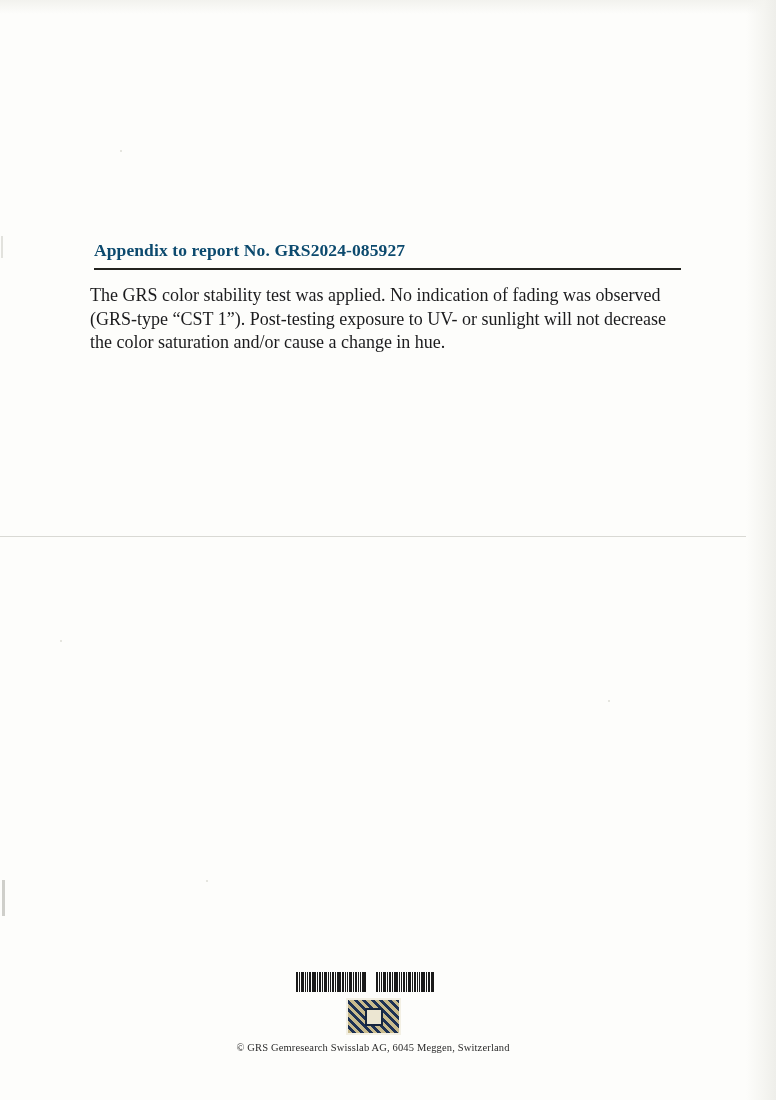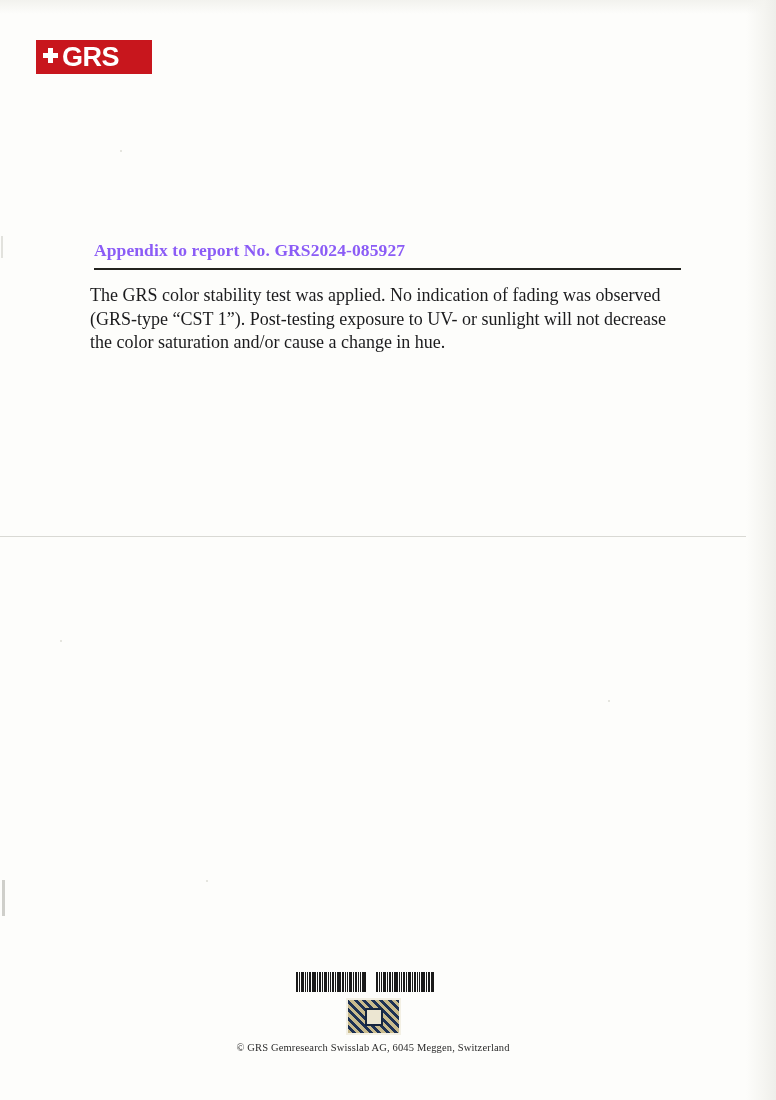--- a/index.html
+++ b/index.html
@@ -138,21 +138,21 @@
 
   
   .appendix-title {
     position: absolute;
     left: 94px;
     top: 240px;
     width: 590px;
     font-family: "Liberation Serif", serif;
     font-weight: bold;
     font-size: 17.5px;
-    color: #8b5cf6;
+    color: #0c4a6e;
     letter-spacing: 0.1px;
   }
   .title-rule {
     position: absolute;
     left: 94px;
     top: 268px;
     width: 587px;
     height: 2px;
     background: #23231f;
   }
@@ -241,24 +241,20 @@
   <div class="fold-line"></div>
   <div class="left-mark"></div>
   <div class="left-mark2"></div>
 
   <div class="speck" style="left:120px; top:150px; width:2px; height:2px;"></div>
   <div class="speck" style="left:206px; top:880px; width:2px; height:2px;"></div>
   <div class="speck" style="left:608px; top:700px; width:2px; height:2px;"></div>
   <div class="speck" style="left:60px; top:640px; width:2px; height:2px;"></div>
 
   <div class="logo-block">
-    <div class="logo-mark">
-      <span class="logo-cross"></span>
-      <span class="logo-grs">GRS</span>
-    </div>
   </div>
 
   <div class="appendix-title">Appendix to report No. GRS2024-085927</div>
   <div class="title-rule"></div>
 
   <div class="body-text">The GRS color stability test was applied. No indication of fading was observed (GRS-type “CST 1”). Post-testing exposure to UV- or sunlight will not decrease the color saturation and/or cause a change in hue.</div>
 
   <div class="barcode">
     <span style="width:2px"></span>
       <span style="width:1px"></span>

